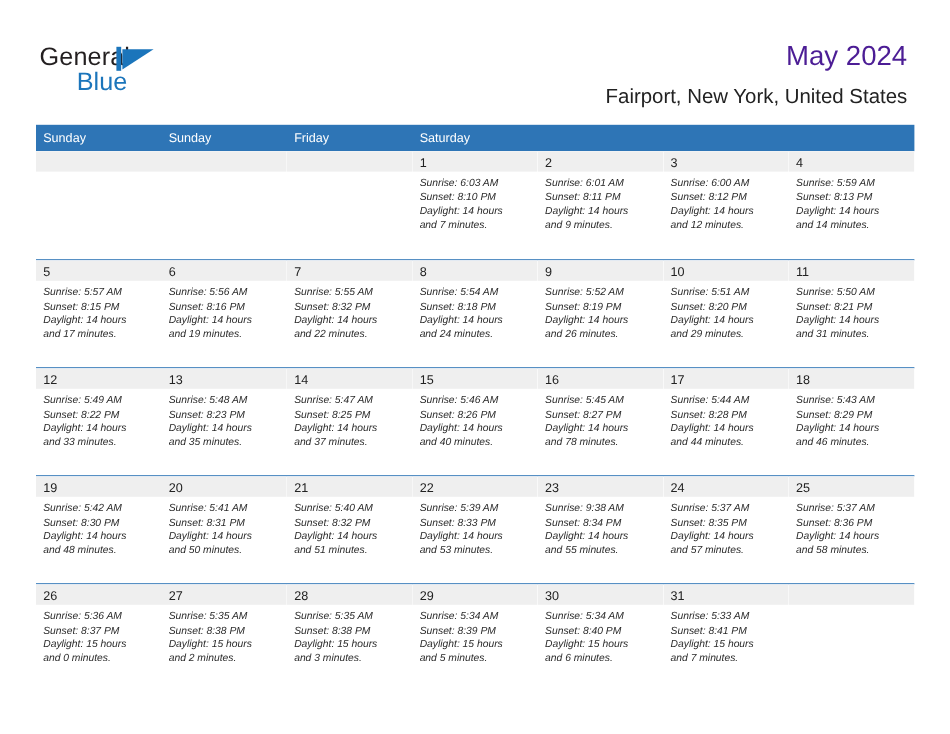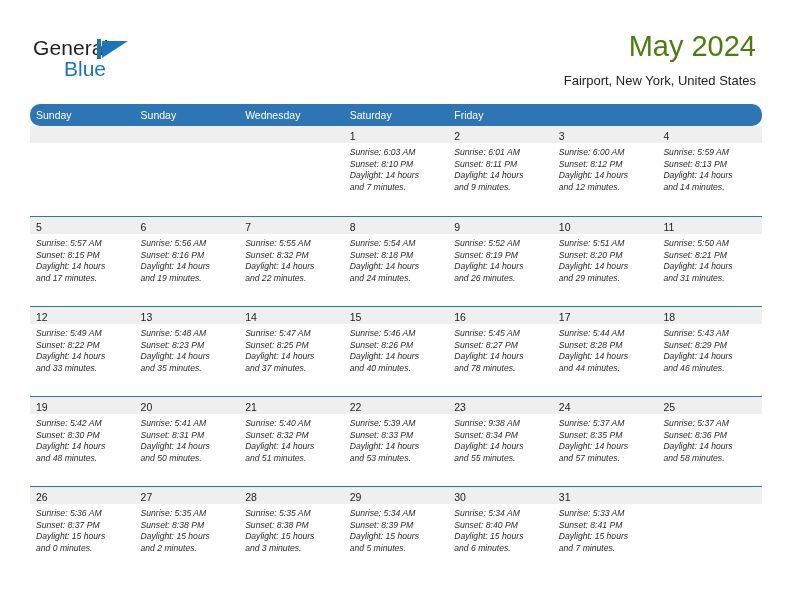--- a/index.html
+++ b/index.html
@@ -69,48 +69,47 @@
     background: #1b75bb;
   }
 
   .title-block {
     position: absolute;
     right: 36px;
     top: 30px;
     text-align: right;
   }
   .cal-title {
-    font-size: 29px;
-    color: #4d7c0f;
+    font-size: 23px;
+    color: #4c1d95;
     font-weight: normal;
     line-height: 33px;
     white-space: nowrap;
     text-align: right;
   }
   .cal-location {
-    font-size: 13px;
+    font-size: 17px;
     color: #222222;
     line-height: 20px;
     margin-top: 8px;
     white-space: nowrap;
   }
 
   
   .calendar {
     position: absolute;
     left: 30px;
     top: 104px;
     width: 732px;
   }
   .weekhead {
     display: flex;
     width: 732px;
     height: 22px;
     background: #2e75b6;
-    border-radius: 10px;
   }
   .weekhead .dow {
     flex: 0 0 104.57px;
     width: 104.57px;
     color: #ffffff;
     font-size: 10.5px;
     line-height: 22px;
     padding-left: 6px;
     white-space: nowrap;
     overflow: hidden;
@@ -175,23 +174,22 @@
       <div class="cal-title">May 2024</div>
       <div class="cal-location">Fairport, New York, United States</div>
     </div>
 
   </div>
 
   <div class="calendar">
     <div class="weekhead" id="weekhead">
         <div class="dow">Sunday</div>
         <div class="dow">Sunday</div>
-        <div class="dow">Wednesday</div>
+        <div class="dow">Friday</div>
         <div class="dow">Saturday</div>
-        <div class="dow">Friday</div>
       </div>
     <div id="weeks">
         <div class="week">
           <div class="cell empty">
             <div class="daynum-band"><span class="daynum"></span></div>
             <div class="details"></div>
           </div>
           <div class="cell empty">
             <div class="daynum-band"><span class="daynum"></span></div>
             <div class="details"></div>

